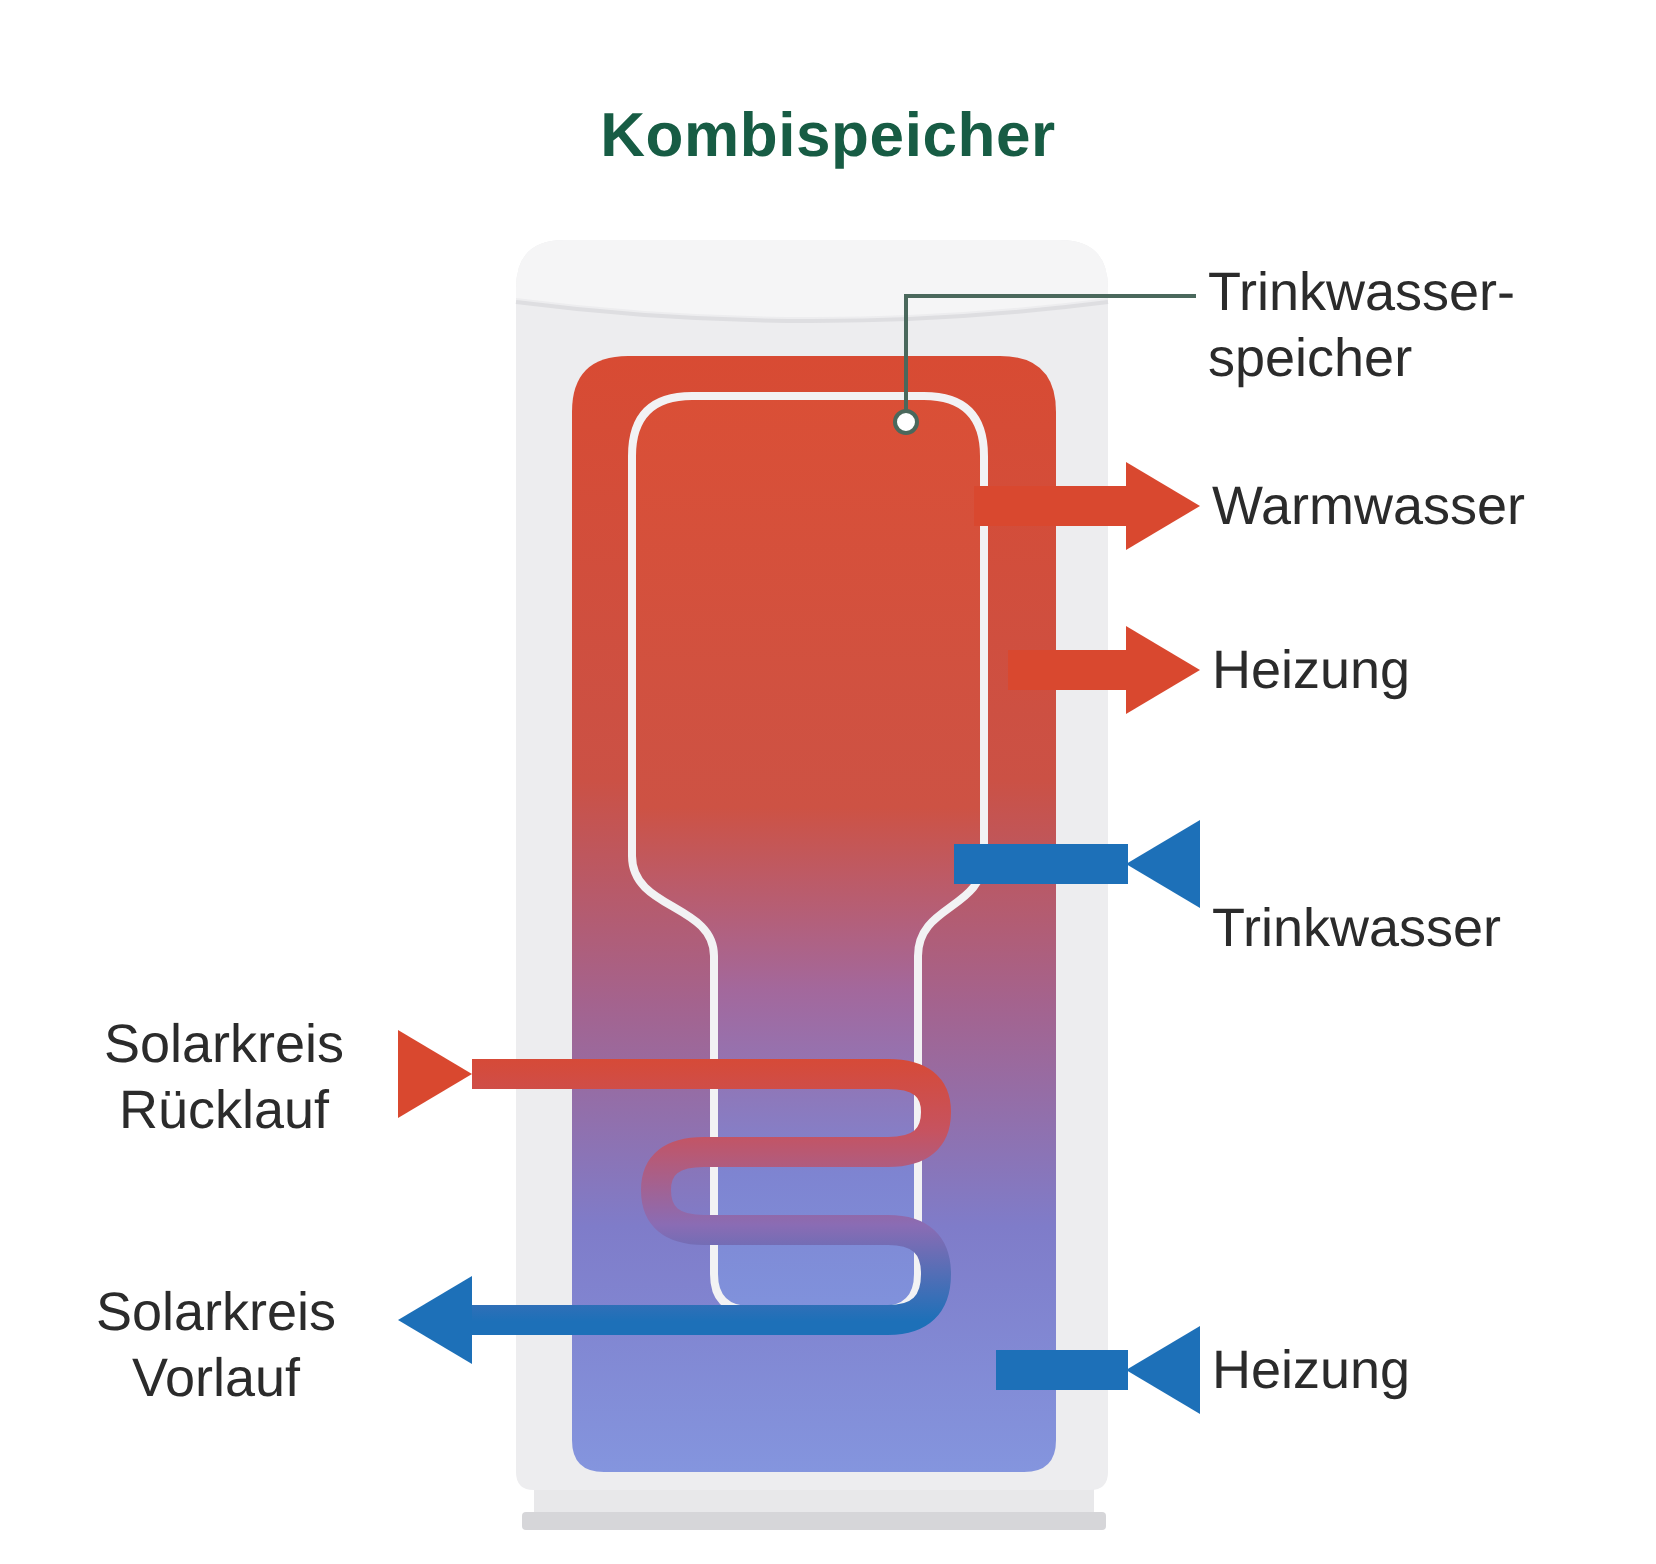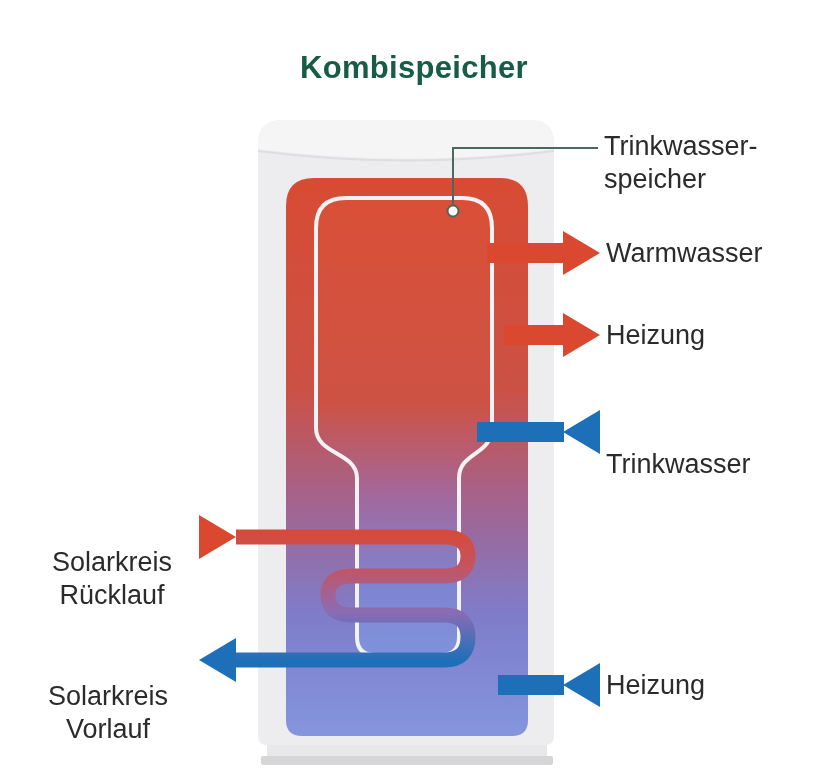--- a/index.html
+++ b/index.html
@@ -23,21 +23,21 @@
     letter-spacing: 0.3px;
     color: #175c44;
   }
   .lbl {
     position: absolute;
     color: #2b2b2b;
     font-size: 27px;
     line-height: 1.22;
     white-space: pre-line;
   }
-  .lbl.center { text-align: center; margin-top: 40px; }
+  .lbl.center { text-align: center; }
 </style>
 </head>
 <body>
 
 <div class="stage">
 
   <div class="title">Kombispeicher</div>
 
   <svg class="diagram-svg" width="828" height="782" viewBox="0 0 828 782">
     <defs>

